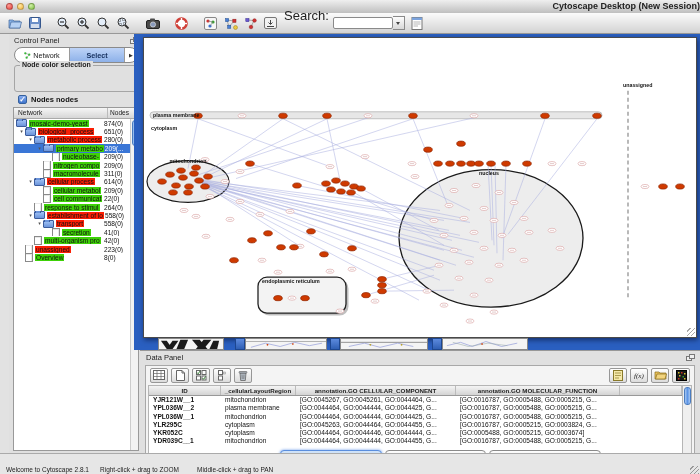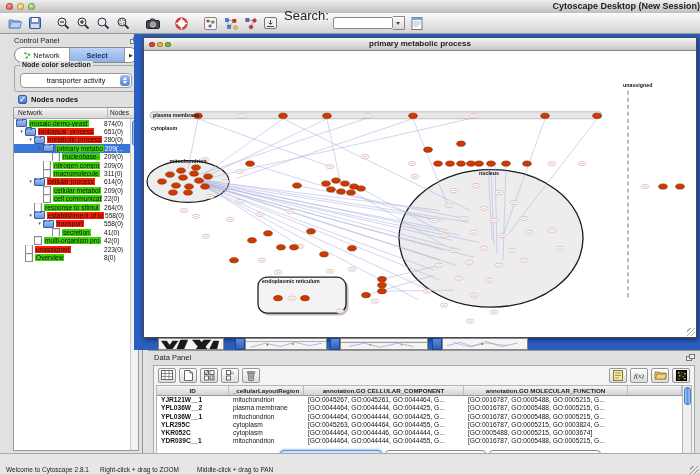--- a/index.html
+++ b/index.html
@@ -79,21 +79,21 @@
   .tl2.r{left:5px;background:#e4423c;} .tl2.y{left:13px;background:#f5b63c;} .tl2.g{left:21px;background:#7cbf3f;}
   .nw-canvas{position:absolute;left:0;right:0;top:13px;bottom:0;overflow:hidden;}
   .nw-canvas svg{display:block;width:100%;height:100%;}
   .nw-grip{position:absolute;right:1px;bottom:1px;width:8px;height:8px;
     background:repeating-linear-gradient(135deg,transparent 0 2px,#aaa 2px 3px);}
   .frag{position:absolute;top:304px;height:12px;}
   .frag.win{background:#f4f4f4;border:1px solid #888;box-sizing:border-box;}
   .frag.blue{background:linear-gradient(#5c8ade,#2f5fb4);border:1px solid #1d4690;box-sizing:border-box;}
   .frag svg{display:block;width:100%;height:100%;}
   
-  .data-panel{position:absolute;left:148px;top:350px;right:0;height:116px;background:#e0e0e0;border-top:1px solid #979797;box-sizing:border-box;}
+  .data-panel{position:absolute;left:140px;top:350px;right:0;height:116px;background:#e0e0e0;border-top:1px solid #979797;box-sizing:border-box;}
   .dp-header{font-size:7.5px;color:#222;padding:2px 0 0 6px;}
   .dp-inner{position:absolute;left:5px;right:5px;top:14px;bottom:6px;background:#f4f4f4;border:1px solid #a8a8a8;}
   .dp-toolbar{height:18px;display:flex;align-items:center;padding:0 4px;gap:3px;}
   .dp-btn{width:16px;height:13px;background:linear-gradient(#ffffff,#dcdcdc);border:1px solid #979797;border-radius:2px;
     display:flex;align-items:center;justify-content:center;flex:none;}
   .dp-spacer{flex:1;}
   .dp-table{position:absolute;left:2px;right:11px;top:19px;bottom:2px;background:#fff;border:1px solid #b5b5b5;overflow:hidden;}
   .dp-thead{display:flex;height:9px;background:linear-gradient(#f4f4f4,#d4d4d4);border-bottom:1px solid #999;
     font-size:6.2px;font-weight:bold;color:#222;line-height:9px;text-align:center;}
   .dp-thead span{border-right:1px solid #bbb;overflow:hidden;white-space:nowrap;box-sizing:border-box;}
@@ -257,27 +257,20 @@
       <span>Network</span>
     </span>
     <span class="cp-tab selected">
       <span>Select</span>
     </span>
     <span class="cp-tab-ov">▶</span>
   </div>
 
   <div class="cp-group">
     <span class="cp-group-label">Node color selection</span>
-    <div class="cp-dropdown">
-      <span>transporter activity</span>
-      <span class="stepper">
-          <span class="up"></span>
-          <span class="dn"></span>
-        </span>
-    </div>
   </div>
 
   <div class="cp-check">
     <span class="checkbox">✓</span>
     <span>Nodes nodes</span>
   </div>
 
   <div class="tree-box">
     <div class="tree-header">
       <span class="c1">Network</span>
@@ -394,26 +387,20 @@
         </div>
       </div>
     <div class="tree-scroll">
         <div class="aqua-thumb"></div>
       </div>
   </div>
 </div>
 
 <div class="mdi">
   <div class="net-window">
-    <div class="nw-titlebar">
-      <span class="tl2 r"></span>
-      <span class="tl2 y"></span>
-      <span class="tl2 g"></span>
-      <div class="title">primary metabolic process</div>
-    </div>
     <div class="nw-canvas">
       <svg viewBox="0 0 552 287" preserveAspectRatio="none">
           <rect x="6" y="61" width="452" height="7" rx="3.5" fill="#e7e7e7" stroke="#b2b2b2" stroke-width="0.8"></rect>
           <ellipse cx="44" cy="131" rx="41" ry="21" fill="#ededed" stroke="#1a1a1a" stroke-width="1.2"></ellipse>
           <ellipse cx="347" cy="188" rx="92" ry="69" fill="#ededed" stroke="#1a1a1a" stroke-width="1.3"></ellipse>
           <rect x="116.5" y="229.5" width="88" height="36" rx="9" fill="#8a8a8a" opacity="0.55"></rect>
           <rect x="114" y="227" width="88" height="36" rx="9" fill="#f3f3f3" stroke="#222" stroke-width="1.3"></rect>
           <line x1="484" y1="40" x2="484" y2="250" stroke="#8a8a8a" stroke-width="1.2" stroke-dasharray="4 3"></line>
           <line x1="58" y1="130" x2="296" y2="160" stroke="#a8ade0" stroke-width="0.6" stroke-opacity="0.85"></line>
           <line x1="58" y1="131" x2="300" y2="170" stroke="#a8ade0" stroke-width="0.6" stroke-opacity="0.85"></line>

